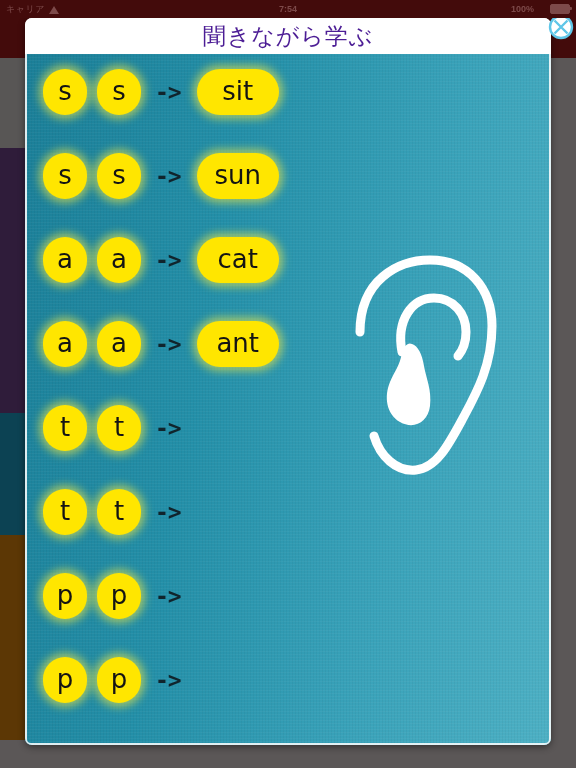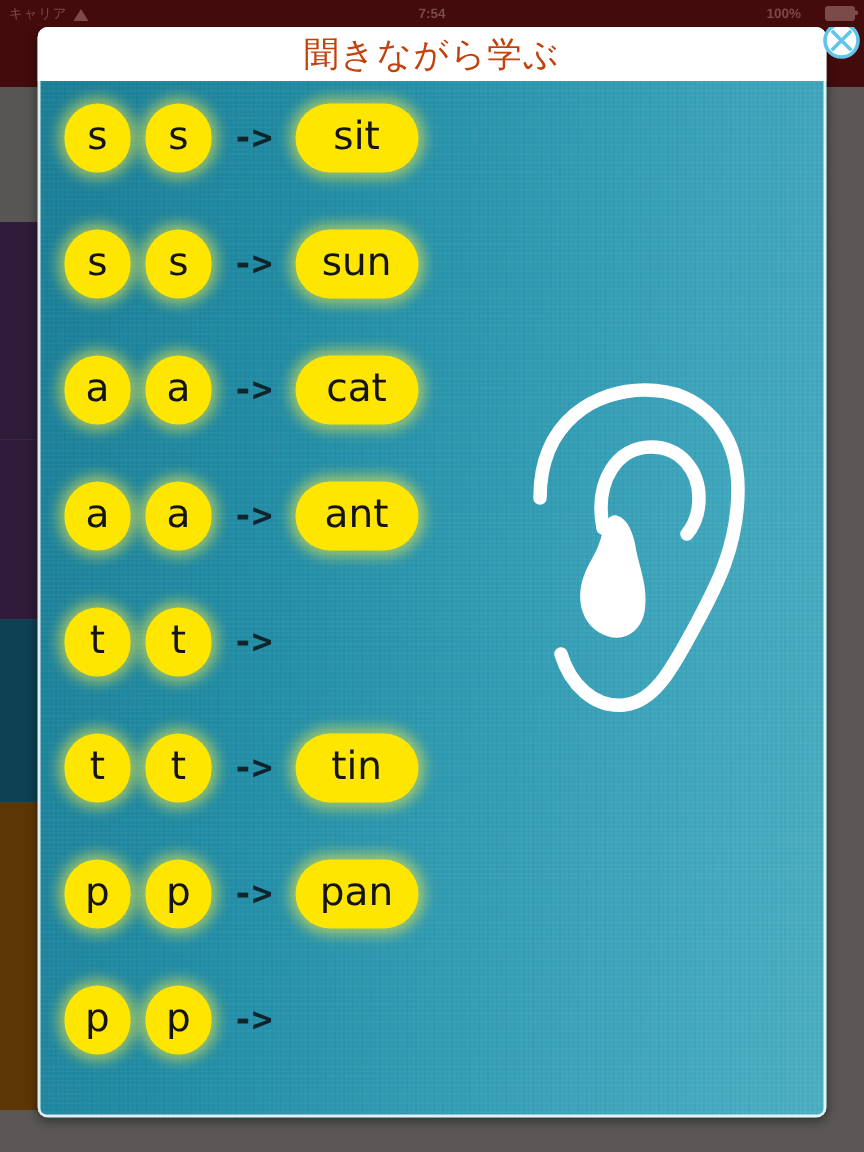--- a/index.html
+++ b/index.html
@@ -126,21 +126,21 @@
     left: 0; top: 0;
     width: 526px;
     height: 36px;
     background: #ffffff;
     display: flex;
     align-items: center;
     justify-content: center;
   }
   .modal-title span {
     font-size: 23px;
-    color: #c2410c;
+    color: #4c1d95;
     font-family: "DejaVu Sans", sans-serif;
     letter-spacing: 1px;
   }
 
   .modal-body {
     position: absolute;
     left: 0; top: 36px;
     width: 526px;
     height: 691px;
     background: linear-gradient(100deg, #1b7f98 0%, #238fa8 35%, #3aa3ba 70%, #4db0c4 100%);
@@ -324,31 +324,29 @@
             <div class="sp-d"></div>
           </div>
           <div class="row" style="top: 432px;">
             <div class="sp-a"></div>
             <div class="pill letter">t</div>
             <div class="sp-b"></div>
             <div class="pill letter">t</div>
             <div class="sp-c"></div>
             <div class="arrow">-&gt;</div>
             <div class="sp-d"></div>
-            <div class="pill word">tin</div>
           </div>
           <div class="row" style="top: 516px;">
             <div class="sp-a"></div>
             <div class="pill letter">p</div>
             <div class="sp-b"></div>
             <div class="pill letter">p</div>
             <div class="sp-c"></div>
             <div class="arrow">-&gt;</div>
             <div class="sp-d"></div>
-            <div class="pill word">pan</div>
           </div>
           <div class="row" style="top: 600px;">
             <div class="sp-a"></div>
             <div class="pill letter">p</div>
             <div class="sp-b"></div>
             <div class="pill letter">p</div>
             <div class="sp-c"></div>
             <div class="arrow">-&gt;</div>
             <div class="sp-d"></div>
           </div>

